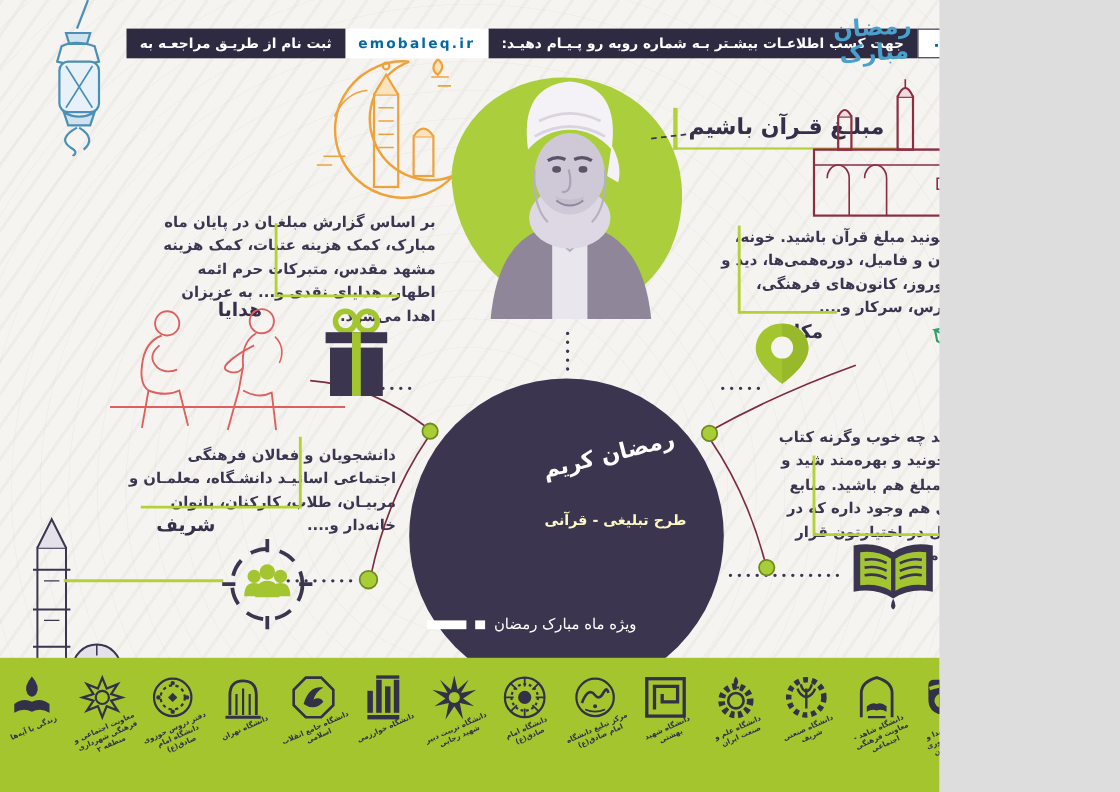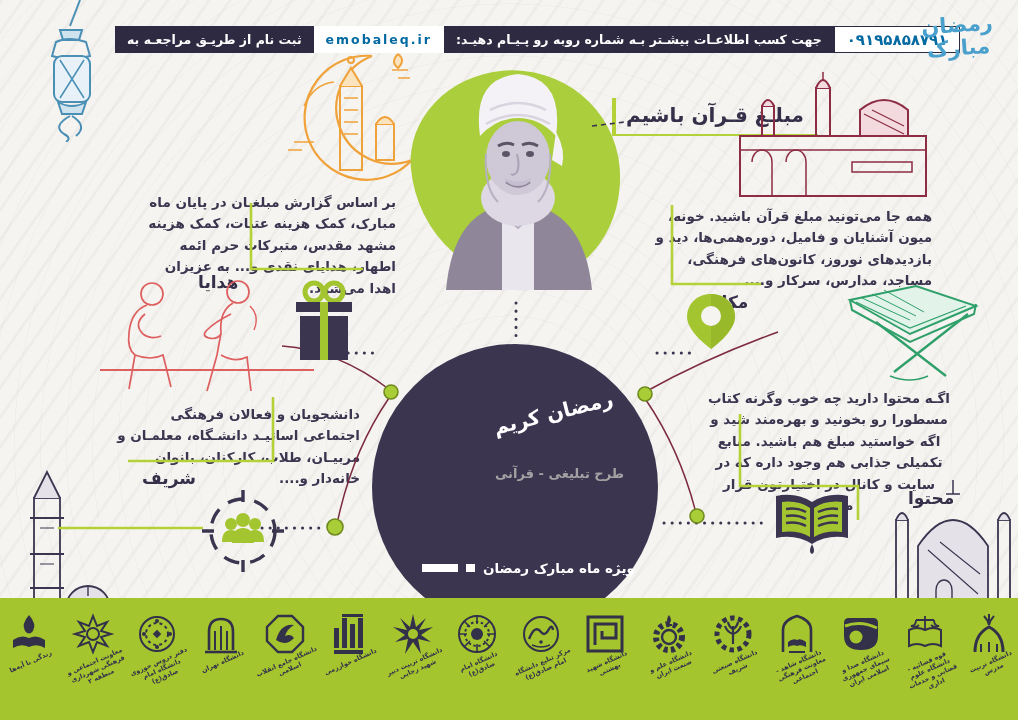--- a/index.html
+++ b/index.html
@@ -1,18 +1,18 @@
 <!DOCTYPE html>
 <html lang="fa"><head>
 <meta charset="utf-8">
 <style>
   html,body{margin:0;padding:0;background:#ddd;}
   *{box-sizing:border-box;}
   .stage{
-    position:relative;width:1018px;height:720px;overflow:hidden;
+    position:relative;width:854px;height:720px;overflow:hidden;
     font-family:"DejaVu Sans",sans-serif;
     background:
       repeating-linear-gradient(125deg, rgba(120,115,110,0.055) 0 3px, rgba(0,0,0,0) 3px 17px),
       repeating-radial-gradient(circle at 50% 62%, rgba(90,85,100,0.035) 0 1px, rgba(0,0,0,0) 1px 26px),
       #f6f4f0;
   }
   svg{display:block;}
   
   .topbar{
     position:absolute;top:26px;left:115px;right:90px;height:27px;
@@ -52,28 +52,28 @@
   
   .circle{
     position:absolute;left:372px;top:344px;width:286px;height:286px;border-radius:50%;
     background:#3b3550;z-index:3;
   }
   .circle .callig{
     position:absolute;top:58px;right:44px;color:#fff;font-weight:700;font-size:20px;
     transform:rotate(-14deg);direction:rtl;text-align:center;line-height:1.1;
   }
   .circle .subtitle{
-    position:absolute;top:122px;right:34px;color:#a3a3a3;font-size:13px;font-weight:700;direction:rtl;
+    position:absolute;top:122px;right:34px;color:#fef9c3;font-size:13px;font-weight:700;direction:rtl;
   }
   .circle .bigword{
     position:absolute;left:16px;top:44px;color:#fff;font-size:94px;font-weight:700;
     line-height:1;direction:rtl;
   }
   .circle .note{
-    position:absolute;top:216px;left:50px;color:#fff;font-size:13.5px;font-weight:700;
+    position:absolute;top:216px;left:16px;color:#fff;font-size:13.5px;font-weight:400;
     direction:rtl;display:flex;align-items:center;gap:8px;
   }
   .dash-w{display:inline-block;background:#fff;height:8px;}
   .dash-w.small{width:9px;}
   .dash-w.wide{width:36px;}
   
   .blob{
     position:absolute;left:412px;top:70px;width:208px;height:212px;background:#abce3d;
     border-radius:48% 52% 44% 56% / 42% 50% 50% 58%;transform:rotate(-5deg);z-index:2;
   }

